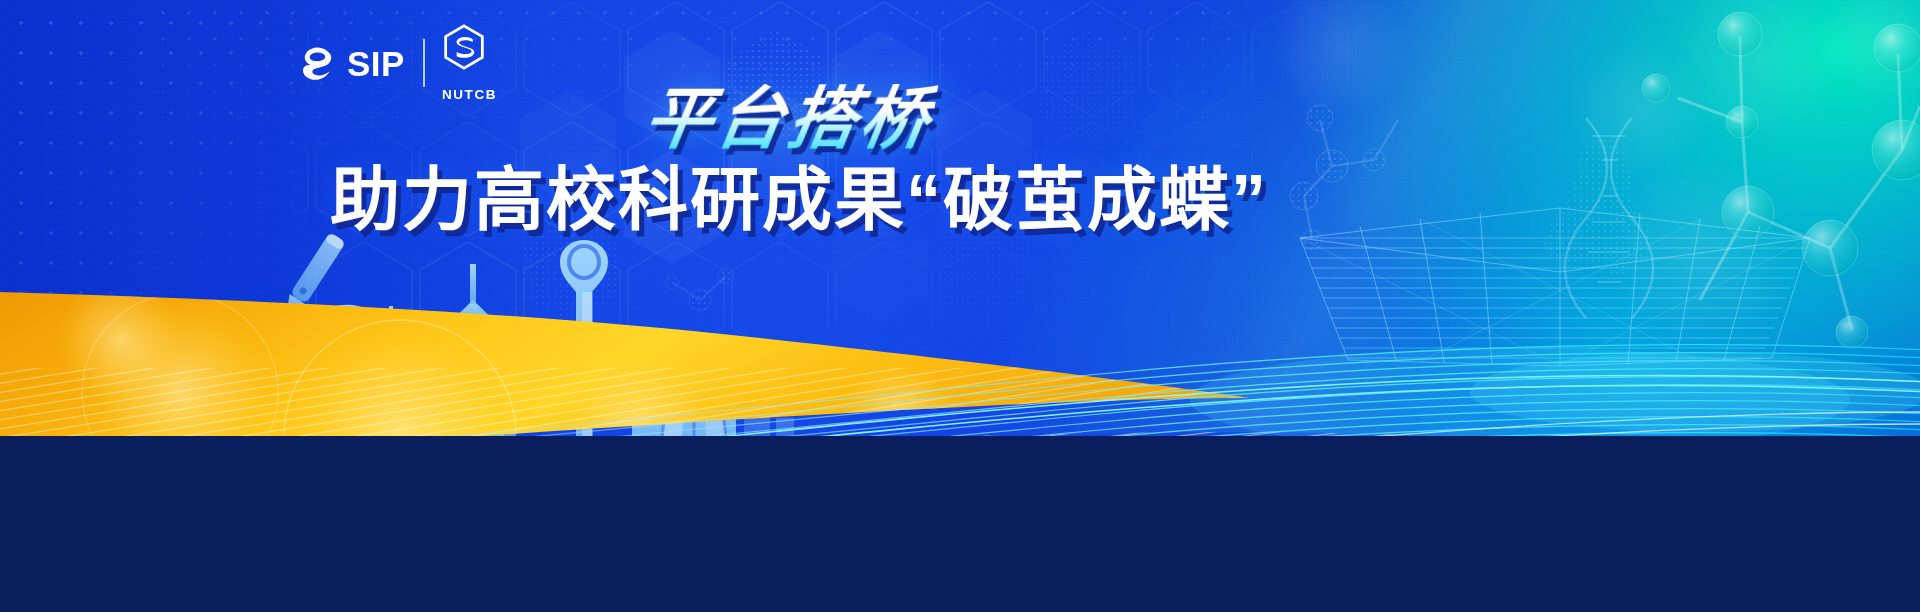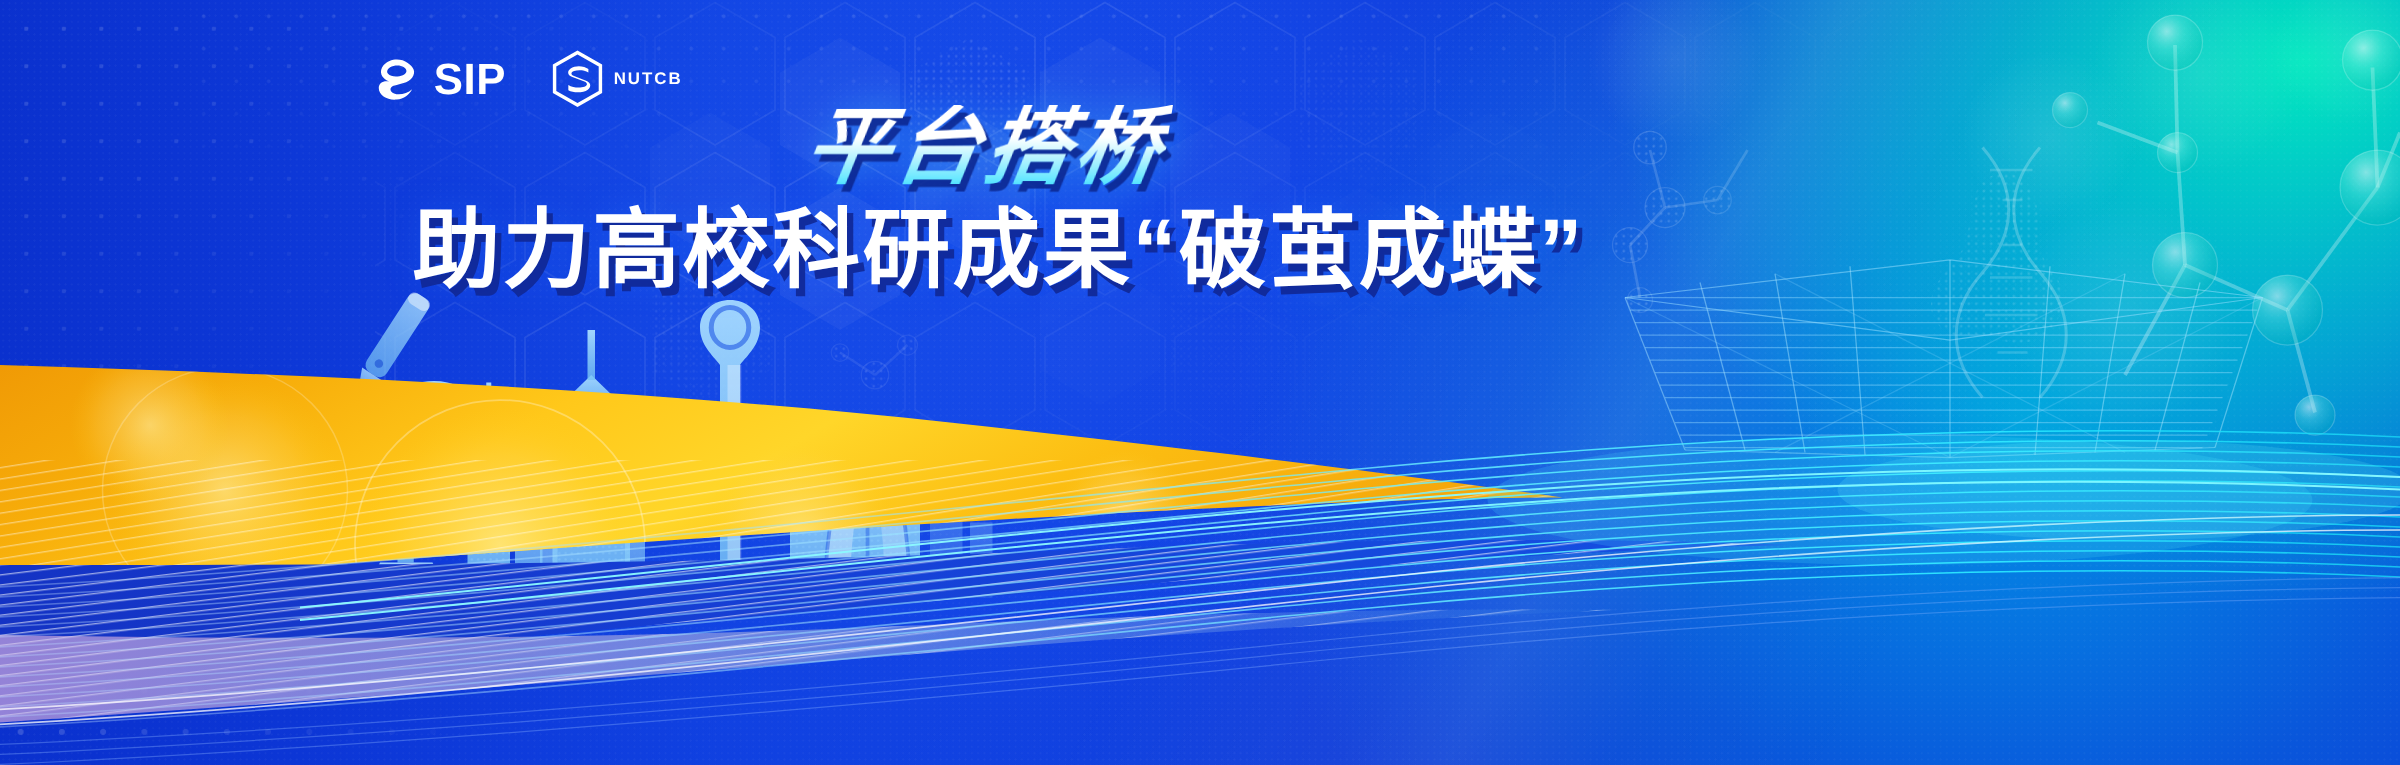--- a/index.html
+++ b/index.html
@@ -6,21 +6,21 @@
   * { margin:0; padding:0; box-sizing:border-box; }
   html,body { background:#0a1d5c; }
   body {
     font-family:"Liberation Sans","DejaVu Sans",sans-serif;
     -webkit-font-smoothing:antialiased;
   }
 
   
   #banner {
     position:relative;
-    width:1920px; height:612px;
+    width:1920px; height:436px;
     overflow:hidden;
     background:#0b47e0;
   }
   #banner > * { position:absolute; }
 
   .layer { inset:0; width:1920px; height:612px; pointer-events:none; }
 
   
   .bg-base {
     background:
@@ -131,21 +131,21 @@
   .logo-sip .mark { width:42px; height:42px; display:block; }
   .logo-sip .word {
     color:#fff; font-size:35px; font-weight:bold;
     letter-spacing:.5px; line-height:1;
   }
   .logo-div {
     width:2px; height:48px;
     background:rgba(255,255,255,.72);
     margin:0 17px 0 18px;
   }
-  .logo-nutcb { display:flex; flex-direction:row; align-items:center; gap:7px; }
+  .logo-nutcb { display:flex; flex-direction:column; gap:18px; }
   .logo-nutcb .hex { width:44px; height:46px; display:block; }
   .logo-nutcb .word {
     color:#fff; font-size:13.5px; font-weight:bold;
     letter-spacing:1.6px; line-height:1;
   }
 
   
   .art { left:0; top:0; }
 
   

